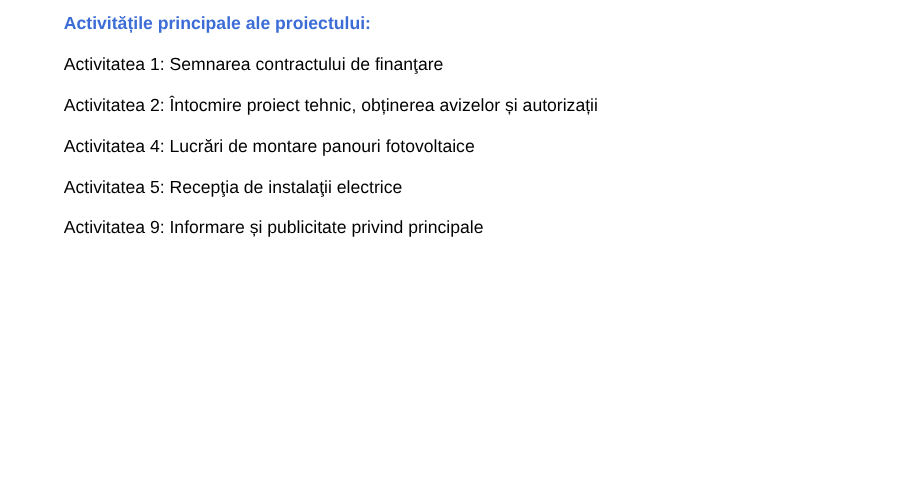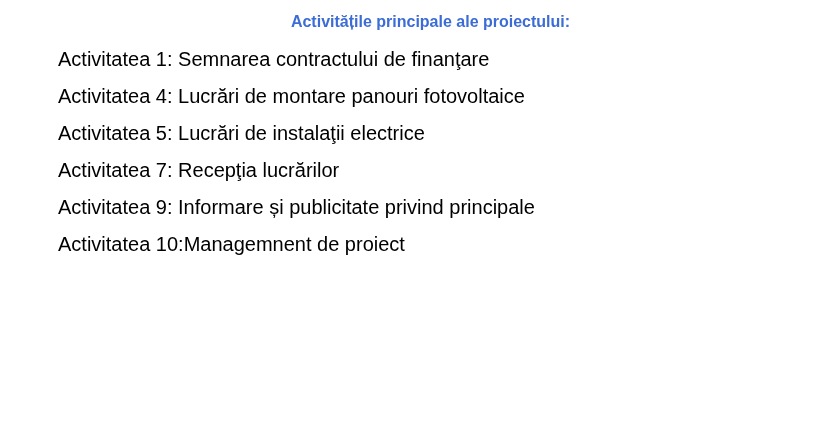--- a/index.html
+++ b/index.html
@@ -22,34 +22,32 @@
     padding: 2px 30px 0 58px;
     background: #ffffff;
   }
   .heading {
     margin: 0;
     font-size: 16px;
     font-weight: bold;
     line-height: 39px;
     color: var(--accent, #3c6cd6);
     white-space: nowrap;
-    text-align: center;
   }
   .activity {
     margin: 0;
-    font-size: 20px;
+    font-size: 16px;
     font-weight: normal;
     line-height: 37px;
     white-space: nowrap;
   }
 </style>
 </head>
 <body style="background: rgb(255, 255, 255); color: rgb(0, 0, 0);">
 
 <div class="document-page">
   <h2 class="heading">Activitățile principale ale proiectului:</h2>
   <p class="activity">Activitatea 1: Semnarea contractului de finanţare</p>
+  <p class="activity">Activitatea 2: Întocmire proiect tehnic, obținerea avizelor și autorizații</p>
   <p class="activity">Activitatea 4: Lucrări de montare panouri fotovoltaice</p>
-  <p class="activity">Activitatea 5: Lucrări de instalaţii electrice</p>
-  <p class="activity">Activitatea 7: Recepţia lucrărilor</p>
+  <p class="activity">Activitatea 5: Recepţia de instalaţii electrice</p>
   <p class="activity">Activitatea 9: Informare și publicitate privind principale</p>
-  <p class="activity">Activitatea 10:Managemnent de proiect</p>
 </div>
 
 </body></html>

